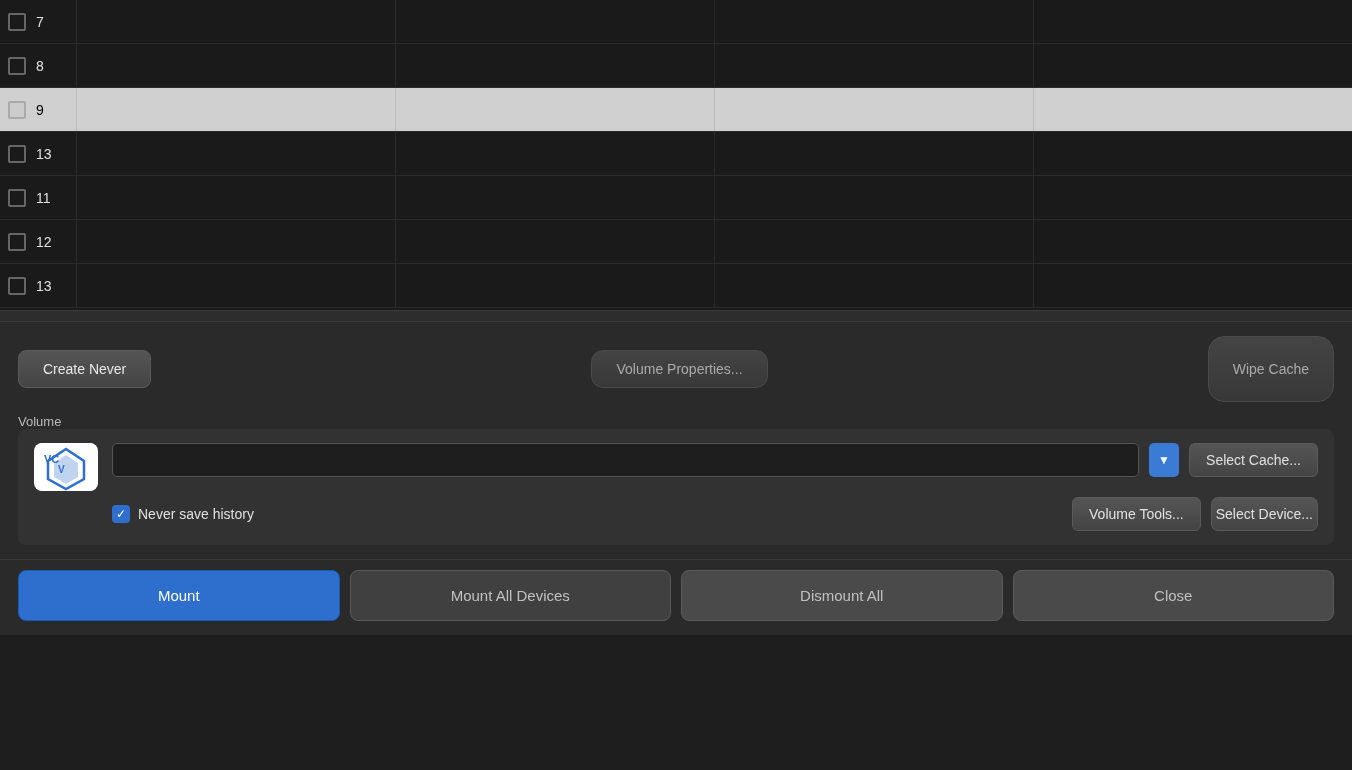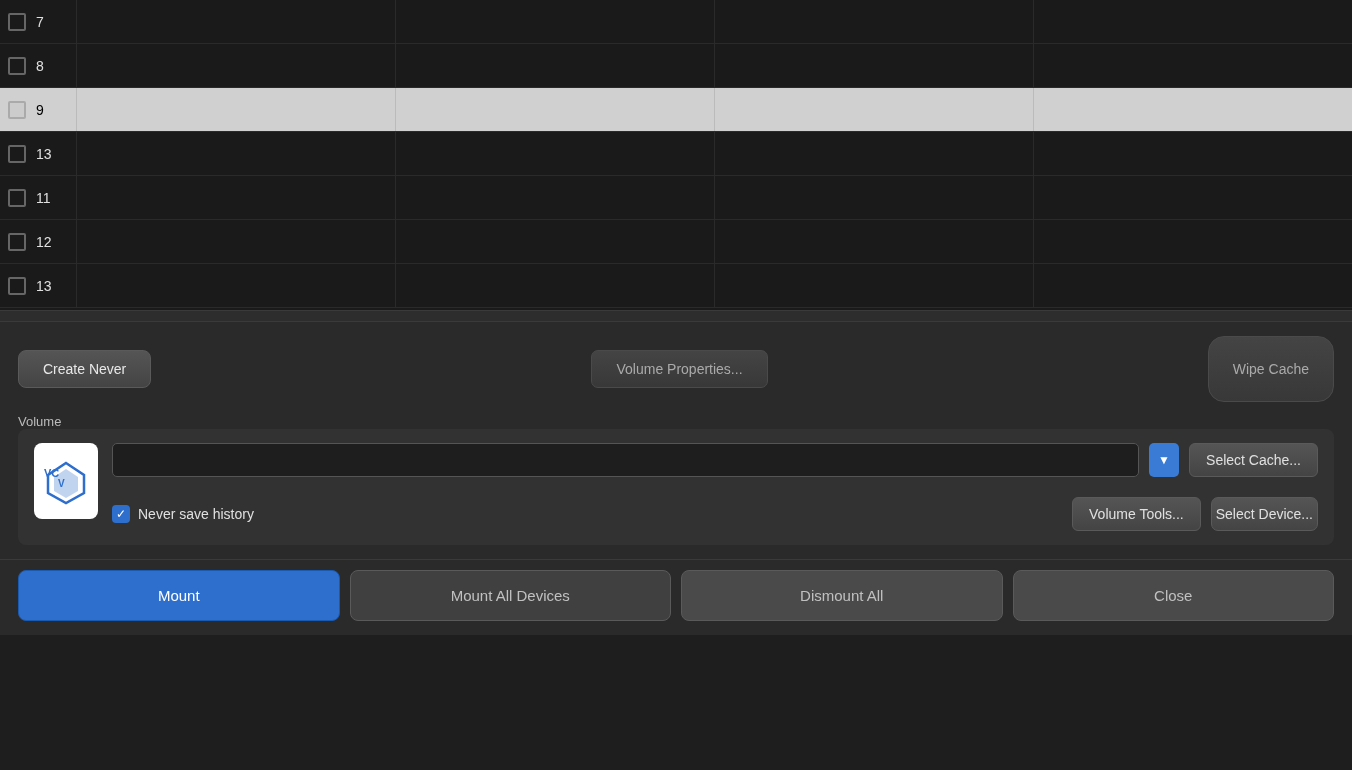--- a/index.html
+++ b/index.html
@@ -84,21 +84,21 @@
     }
 
     .volume-label {
       font-size: 13px;
       color: #bbb;
       margin-bottom: 0;
     }
 
     .veracrypt-logo {
       width: 64px;
-      height: 76px;
+      height: 48px;
       background-color: #fff;
       border-radius: 8px;
       display: flex;
       align-items: center;
       justify-content: center;
       flex-shrink: 0;
       overflow: hidden;
     }
 
     .vc-logo-svg {
@@ -169,21 +169,21 @@
       padding: 10px 24px;
       font-size: 14px;
       cursor: pointer;
       white-space: nowrap;
     }
 
     .volume-props-btn {
       background: linear-gradient(to bottom, #444, #383838);
       color: #aaa;
       border: 1px solid #4a4a4a;
-      border-radius: 7px;
+      border-radius: 12px;
       padding: 10px 24px;
       font-size: 14px;
       cursor: pointer;
       white-space: nowrap;
     }
 
     .wipe-cache-btn {
       background: linear-gradient(to bottom, #444, #383838);
       color: #aaa;
       border: 1px solid #4a4a4a;

